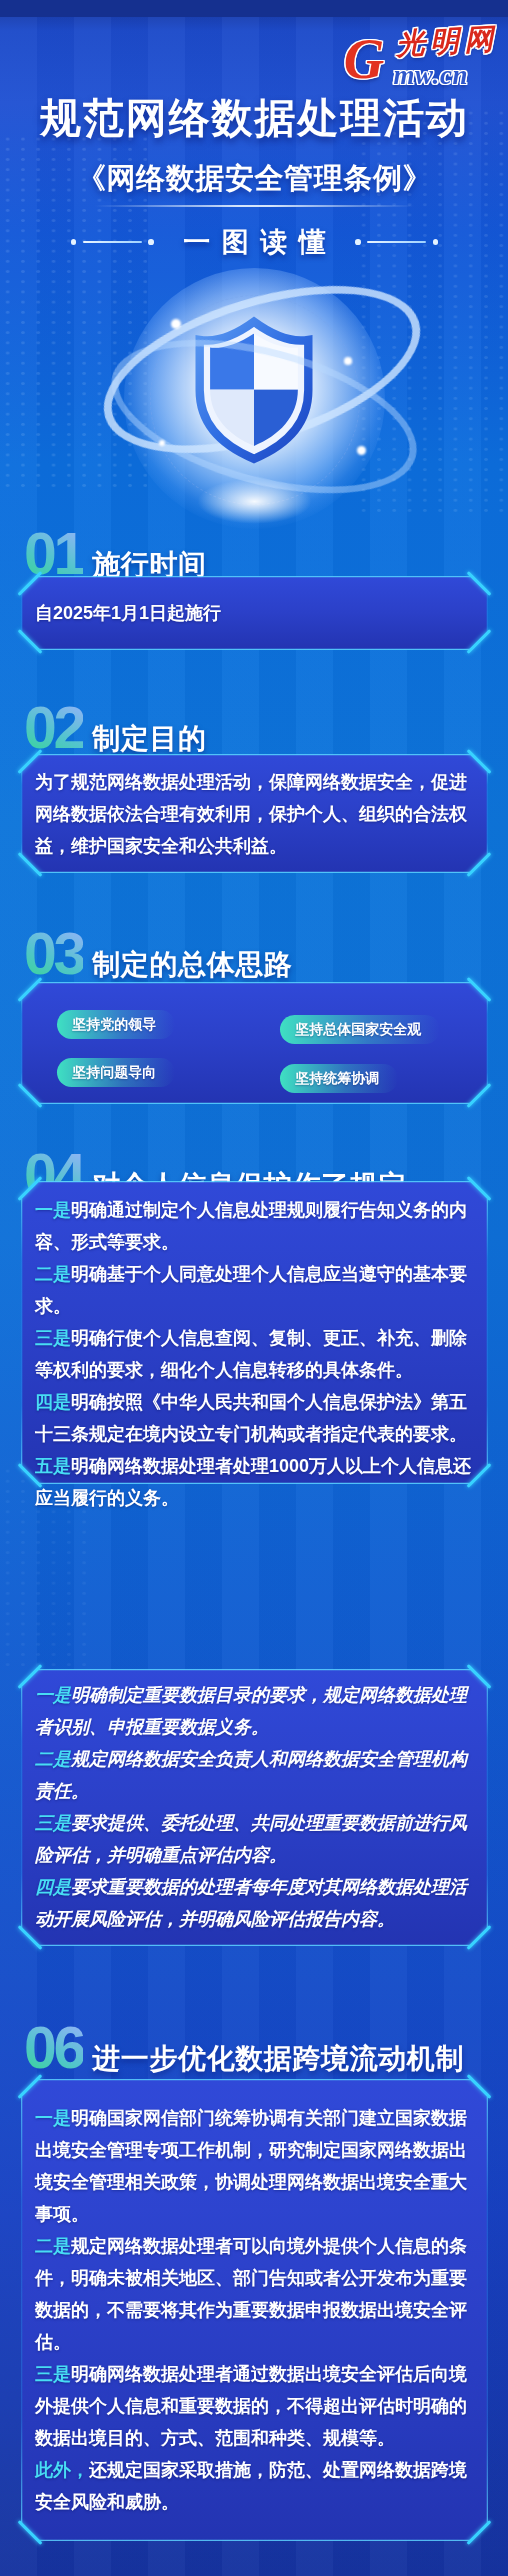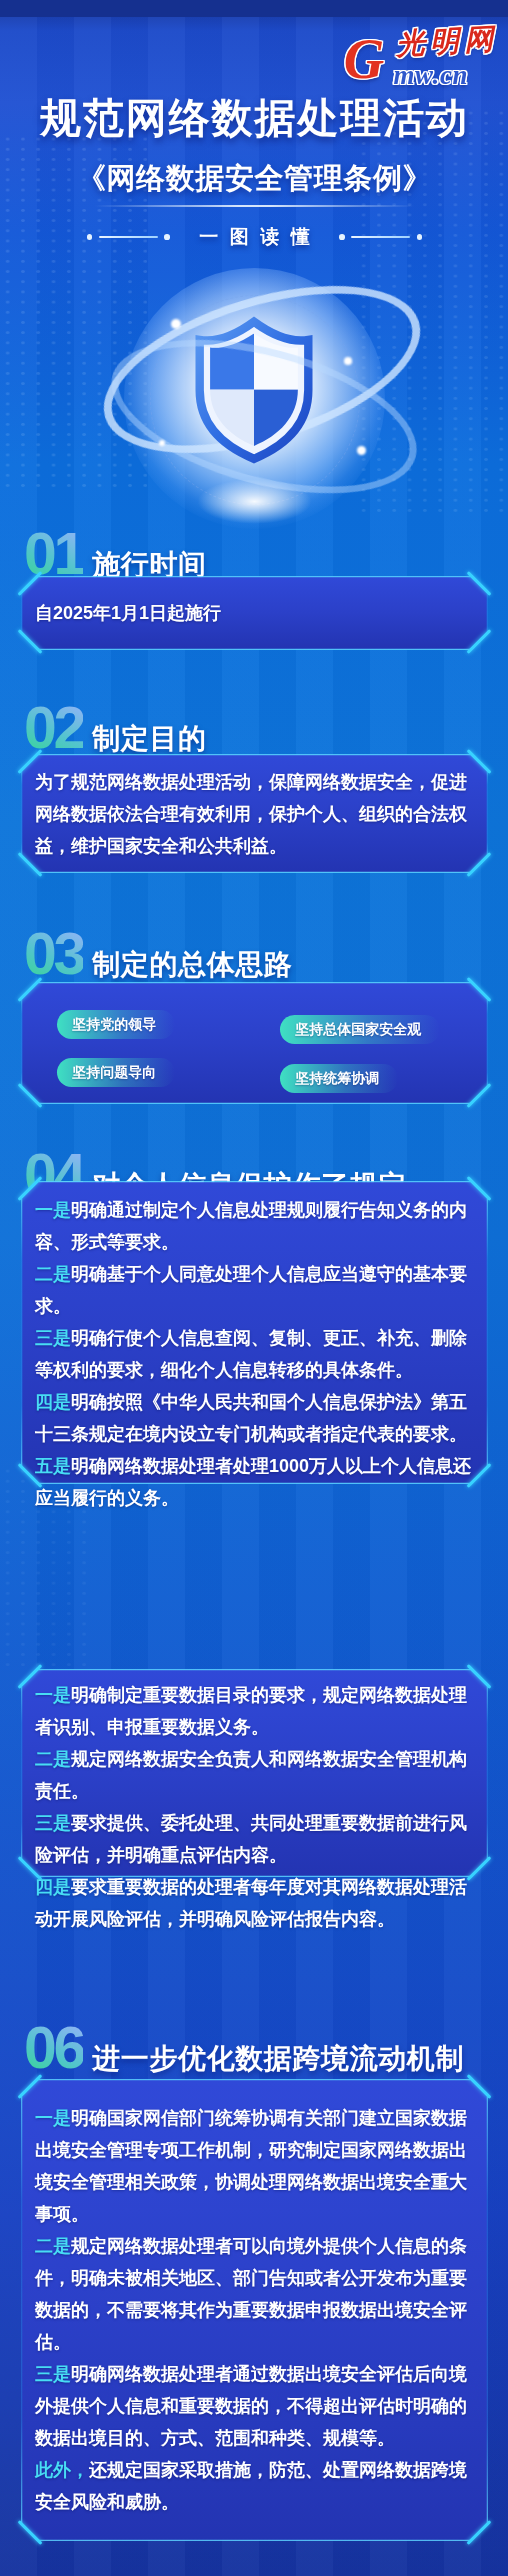--- a/index.html
+++ b/index.html
@@ -31,21 +31,21 @@
   
   .main-title{position:absolute;top:91px;left:0;width:100%;text-align:center;
     font-size:41px;font-weight:700;color:#ffffff;letter-spacing:1.9px;
     text-shadow:0 3.8px 7.6px rgba(8,22,110,.6);}
   .sub-title{position:absolute;top:159px;left:0;width:100%;text-align:center;
     font-size:29px;font-weight:700;color:#ffffff;letter-spacing:0.6px;
     text-shadow:0 3.2px 6.4px rgba(8,22,110,.55);}
   .beam{position:absolute;top:205px;left:95px;width:319px;height:1.9px;
     background:linear-gradient(90deg,transparent,#eaf5ff 45%,#eaf5ff 55%,transparent);opacity:.9;}
   .badge-row{position:absolute;top:224px;left:0;width:100%;display:flex;align-items:center;justify-content:center;gap:18px;}
-  .badge-text{font-size:19px;font-weight:700;color:#ffffff;letter-spacing:11.5px;text-indent:11.5px;
+  .badge-text{font-size:27px;font-weight:700;color:#ffffff;letter-spacing:11.5px;text-indent:11.5px;
     text-shadow:0 2.5px 5.1px rgba(8,22,110,.55);}
   .deco{display:flex;align-items:center;gap:6.4px;}
   .deco .dot{width:5.7px;height:5.7px;border-radius:50%;background:#e4f2ff;}
   .deco .line{width:59px;height:2.5px;border-radius:1.3px;background:linear-gradient(90deg,#eaf5ff,#9fd2ff);}
 
   
   .orb{position:absolute;left:124px;top:268px;width:261px;height:261px;border-radius:50%;
     background:radial-gradient(circle at 50% 46%, rgba(255,255,255,.98) 0%, rgba(228,240,255,.95) 28%,
       rgba(168,205,255,.6) 52%, rgba(120,176,252,.22) 66%, rgba(120,176,252,0) 74%);}
   .orb-dial{position:absolute;left:150px;top:295px;width:208px;height:208px;border-radius:50%;
@@ -89,21 +89,21 @@
   .corner.bl{bottom:6.4px;left:-7px;transform:rotate(45deg);}
   .corner.br{bottom:6.4px;right:-7px;transform:rotate(-45deg);}
   .content{position:relative;box-sizing:border-box;width:100%;height:100%;padding:11.5px 14px;}
   .para{margin:0;font-size:18px;line-height:32px;font-weight:700;color:#ffffff;
     text-shadow:0 1.3px 2.5px rgba(2,12,80,.4);}
   .pfx{color:#47ddf4;}
   .card1{top:576px;height:74px;} .card1 .content{display:flex;align-items:center;}
   .card2{top:754px;height:119px;}
   .card3{top:982px;height:122px;}
   .card4{top:1181px;height:303px;} .card4 .content{padding-top:12.7px;}
-  .card5{top:1669px;height:208px;} .card5 .content{padding-top:10.2px;}
+  .card5{top:1669px;height:277px;font-style:italic;} .card5 .content{padding-top:10.2px;}
   .card6{top:2079px;height:462px;} .card6 .content{padding-top:23px;}
   .pill{position:absolute;height:29px;line-height:29px;border-radius:14.7px;
     padding:0 19px 0 15.3px;font-size:14px;font-weight:700;color:#fff;white-space:nowrap;
     background:linear-gradient(90deg,#3fe0c2 0%, rgba(63,224,194,.35) 55%, rgba(63,224,194,0) 100%);
     text-shadow:0 1.3px 1.9px rgba(2,12,80,.35);}
   .pill.p1{left:36px;top:28px;} .pill.p2{left:259px;top:33px;}
   .pill.p3{left:36px;top:76px;} .pill.p4{left:259px;top:82px;}
 </style>
 </head>
 <body>

